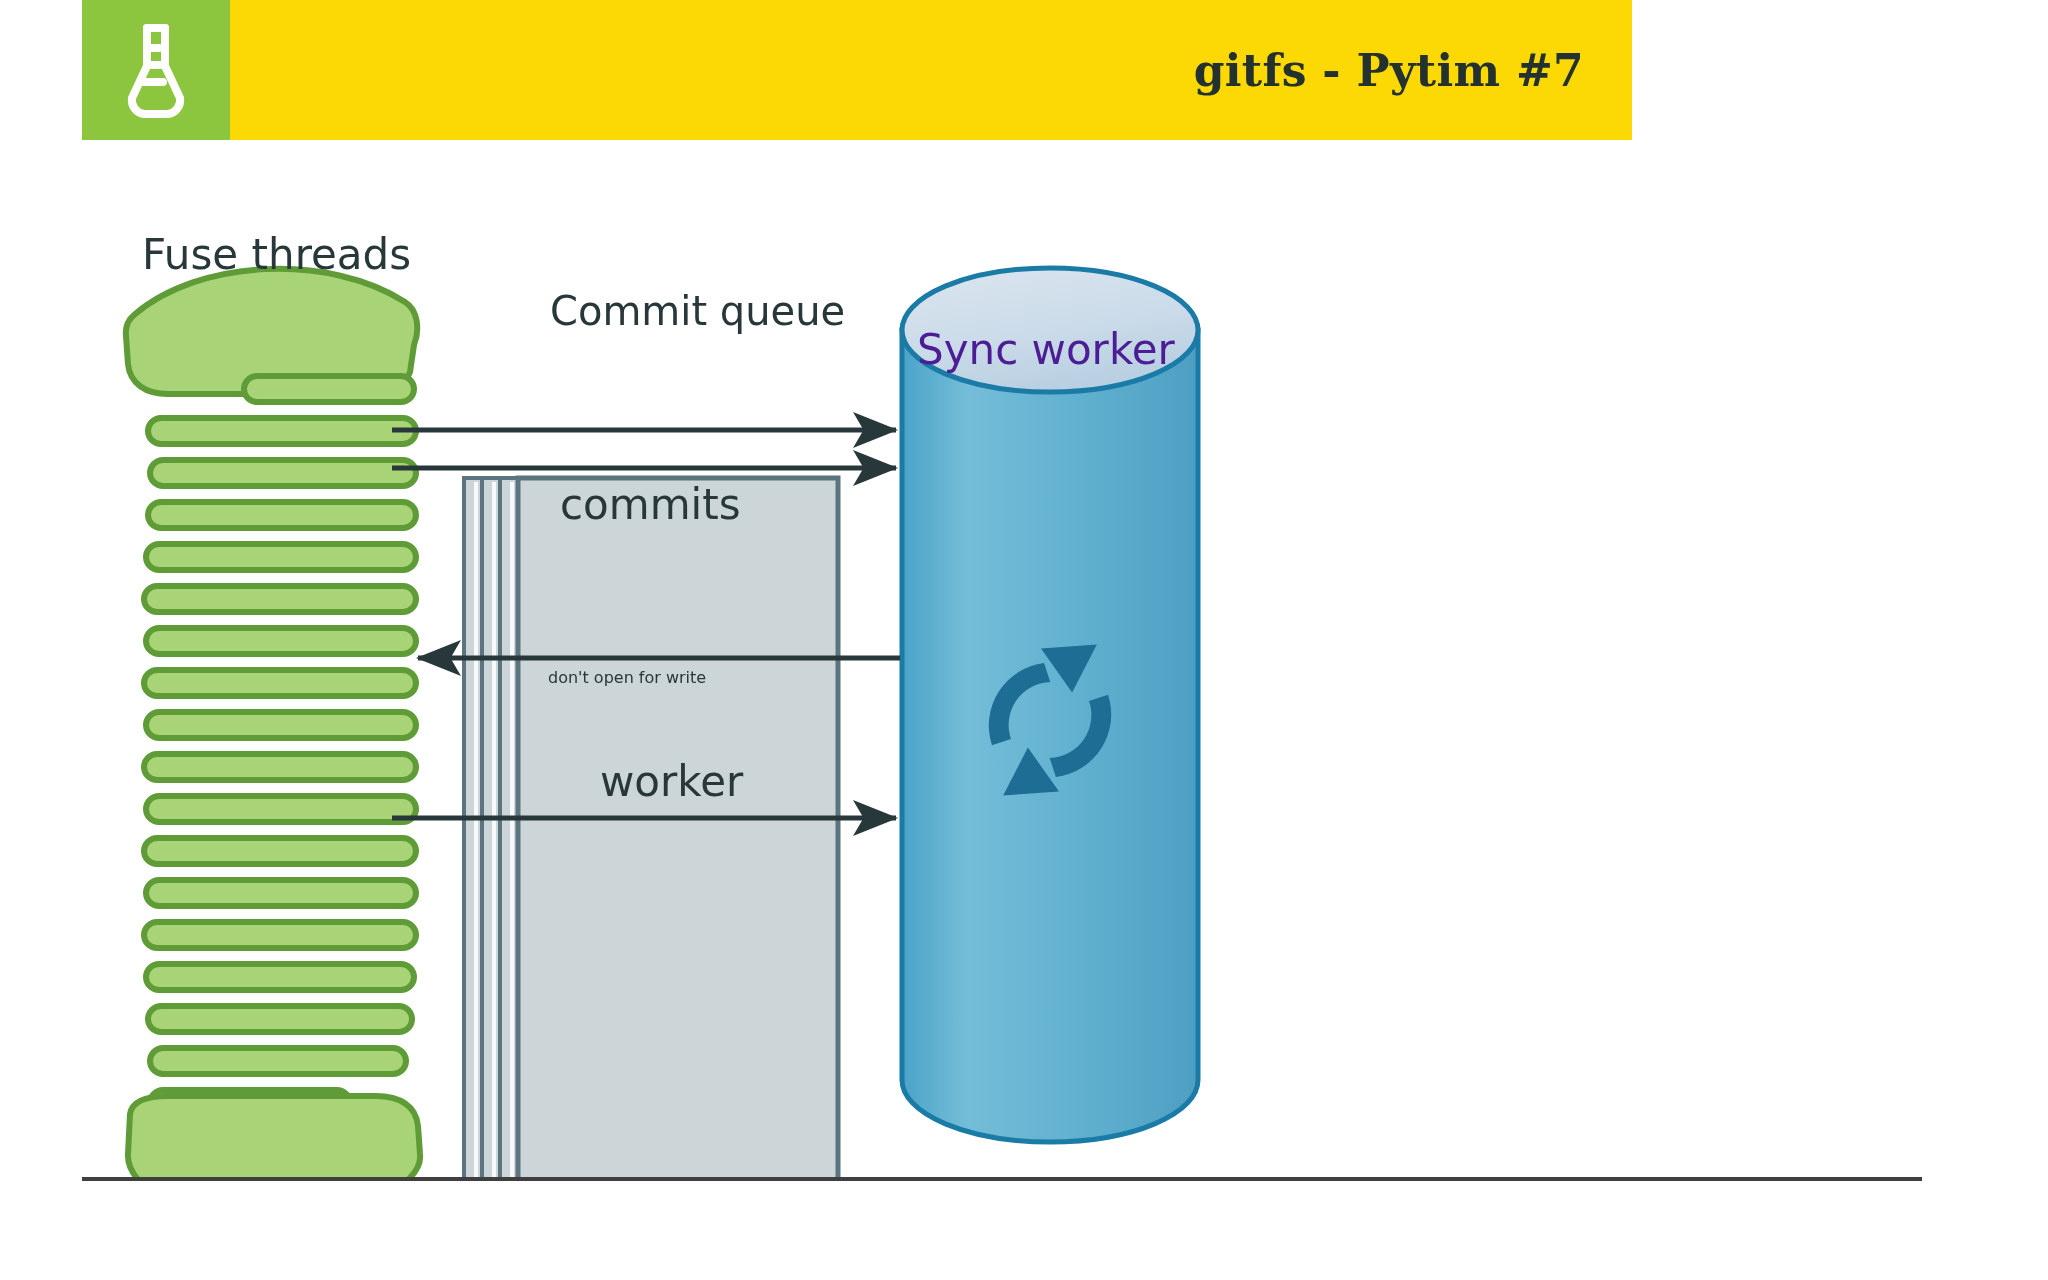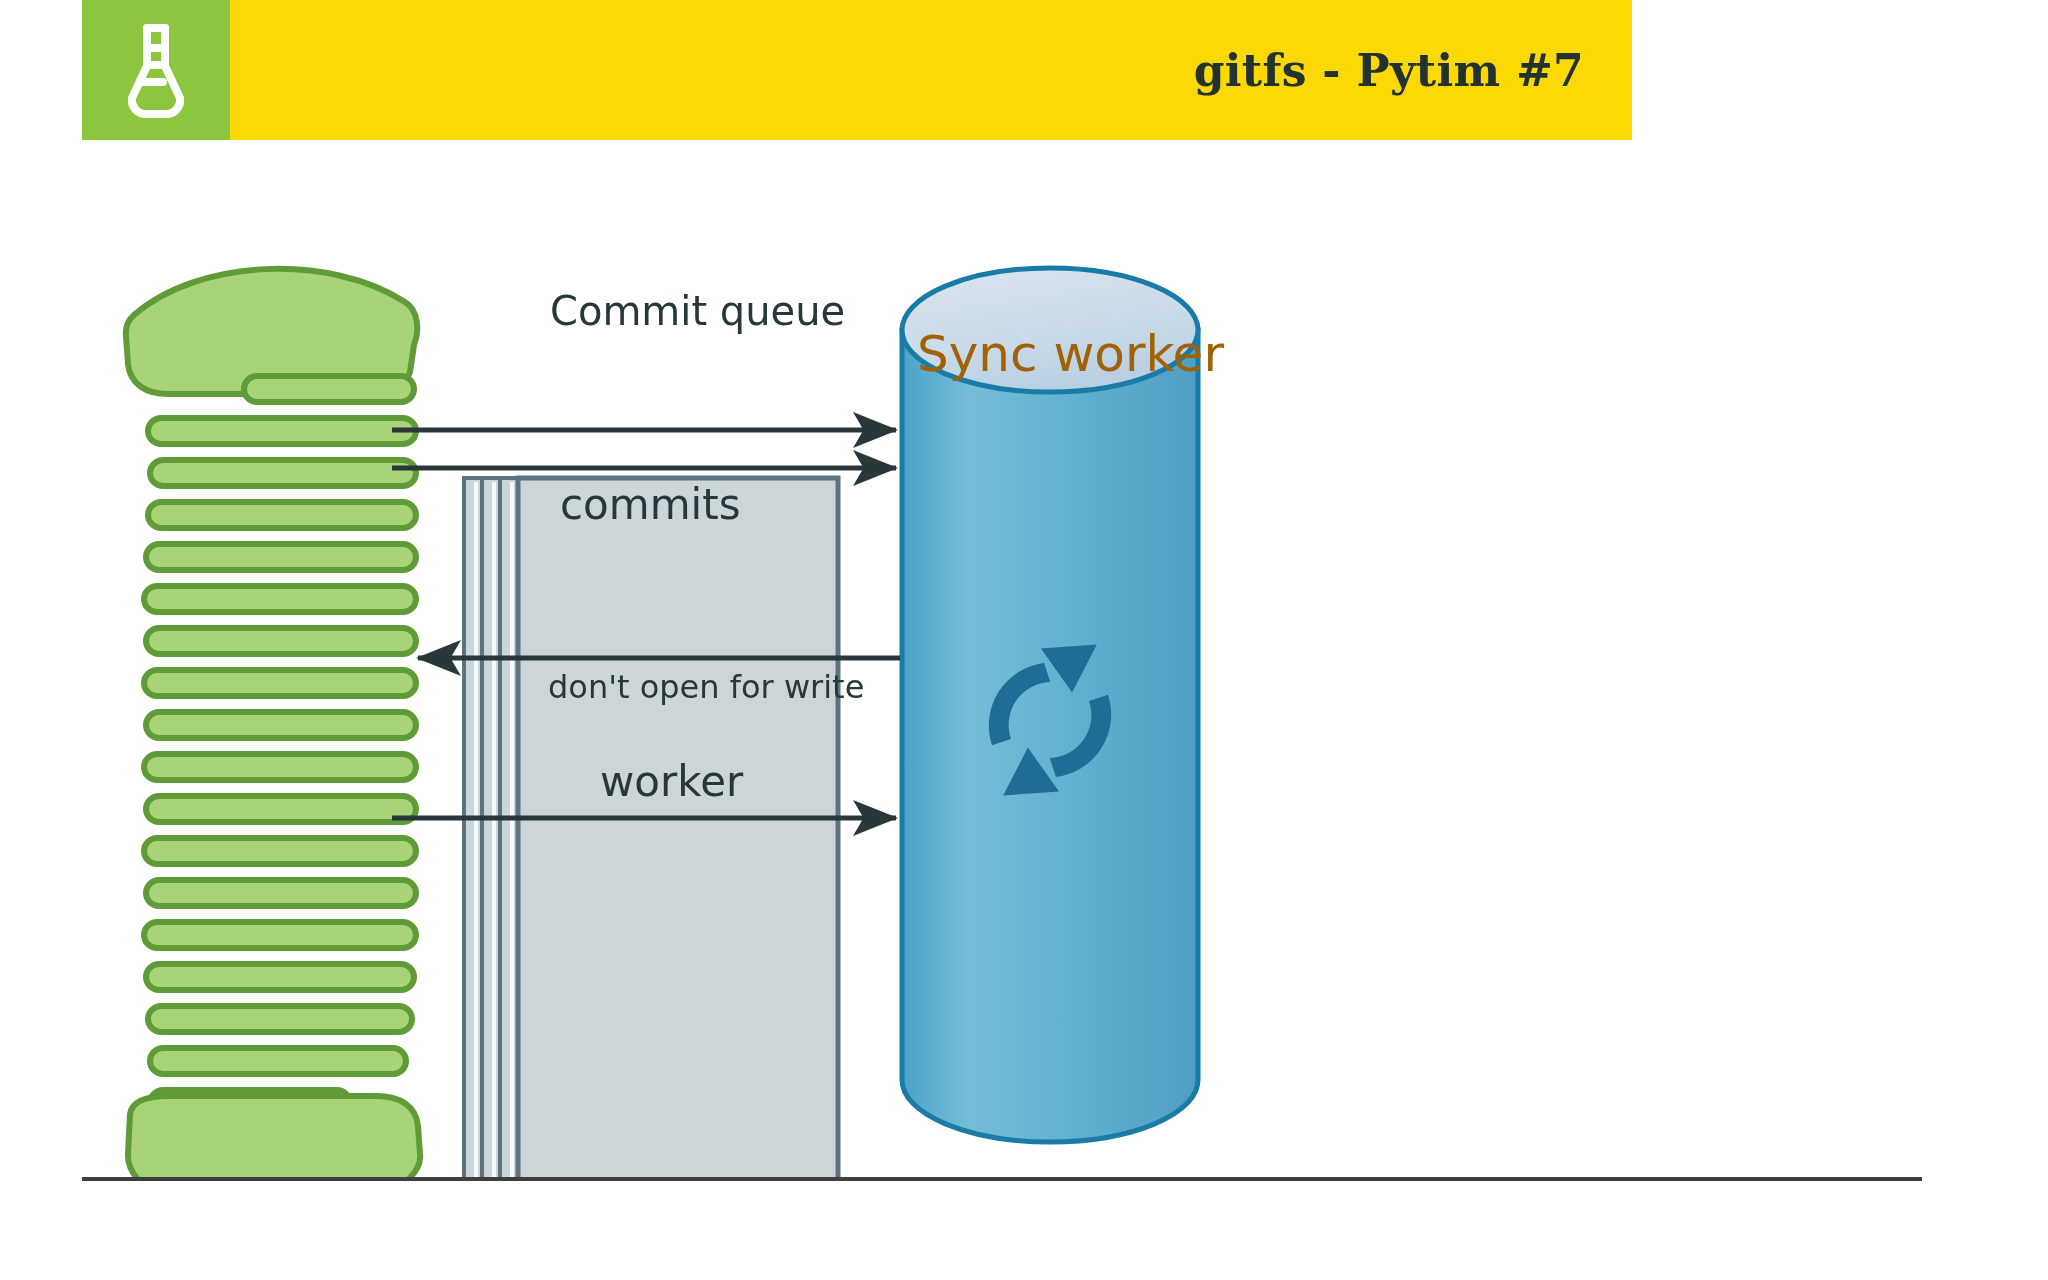--- a/index.html
+++ b/index.html
@@ -91,39 +91,39 @@
   }
   #label-commit-queue {
     left: 528px;
     top: 148px;
     font-size: 40px;
     margin-left: 22px;
   }
   #label-sync-worker {
     left: 917px;
     top: 185px;
-    font-size: 50px;
-    color: #a16207;
+    font-size: 42px;
+    color: #4c1d95;
     width: 280px;
     text-align: left;
   }
   #label-commits {
     left: 560px;
     top: 340px;
     font-size: 42px;
   }
   #label-want-to-sync {
     left: 552px;
     top: 452px;
     font-size: 42px;
   }
   #label-dont-open {
     left: 548px;
     top: 528px;
-    font-size: 32px;
+    font-size: 16px;
   }
   #label-commit {
     left: 600px;
     top: 617px;
     font-size: 42px;
   }
 </style>
 </head>
 <body>
 
@@ -228,20 +228,21 @@
     </g>
 
     <g stroke="#28373a" stroke-width="5" fill="none">
       <line x1="392" y1="290" x2="896" y2="290" marker-end="url(#arrowR)"></line>
       <line x1="392" y1="328" x2="896" y2="328" marker-end="url(#arrowR)"></line>
       <line x1="900" y1="518" x2="418" y2="518" marker-end="url(#arrowL)"></line>
       <line x1="392" y1="678" x2="896" y2="678" marker-end="url(#arrowR)"></line>
     </g>
   </svg>
 
+  <div class="lbl" id="label-fuse-threads">Fuse threads</div>
   <div class="lbl" id="label-commit-queue">Commit queue</div>
   <div class="lbl" id="label-sync-worker">Sync worker</div>
   <div class="lbl" id="label-commits">commits</div>
   <div class="lbl" id="label-dont-open">don't open for write</div>
   <div class="lbl" id="label-commit">worker</div>
 </div>
 
 <div id="footer-rule"></div>
 
 </body></html>

